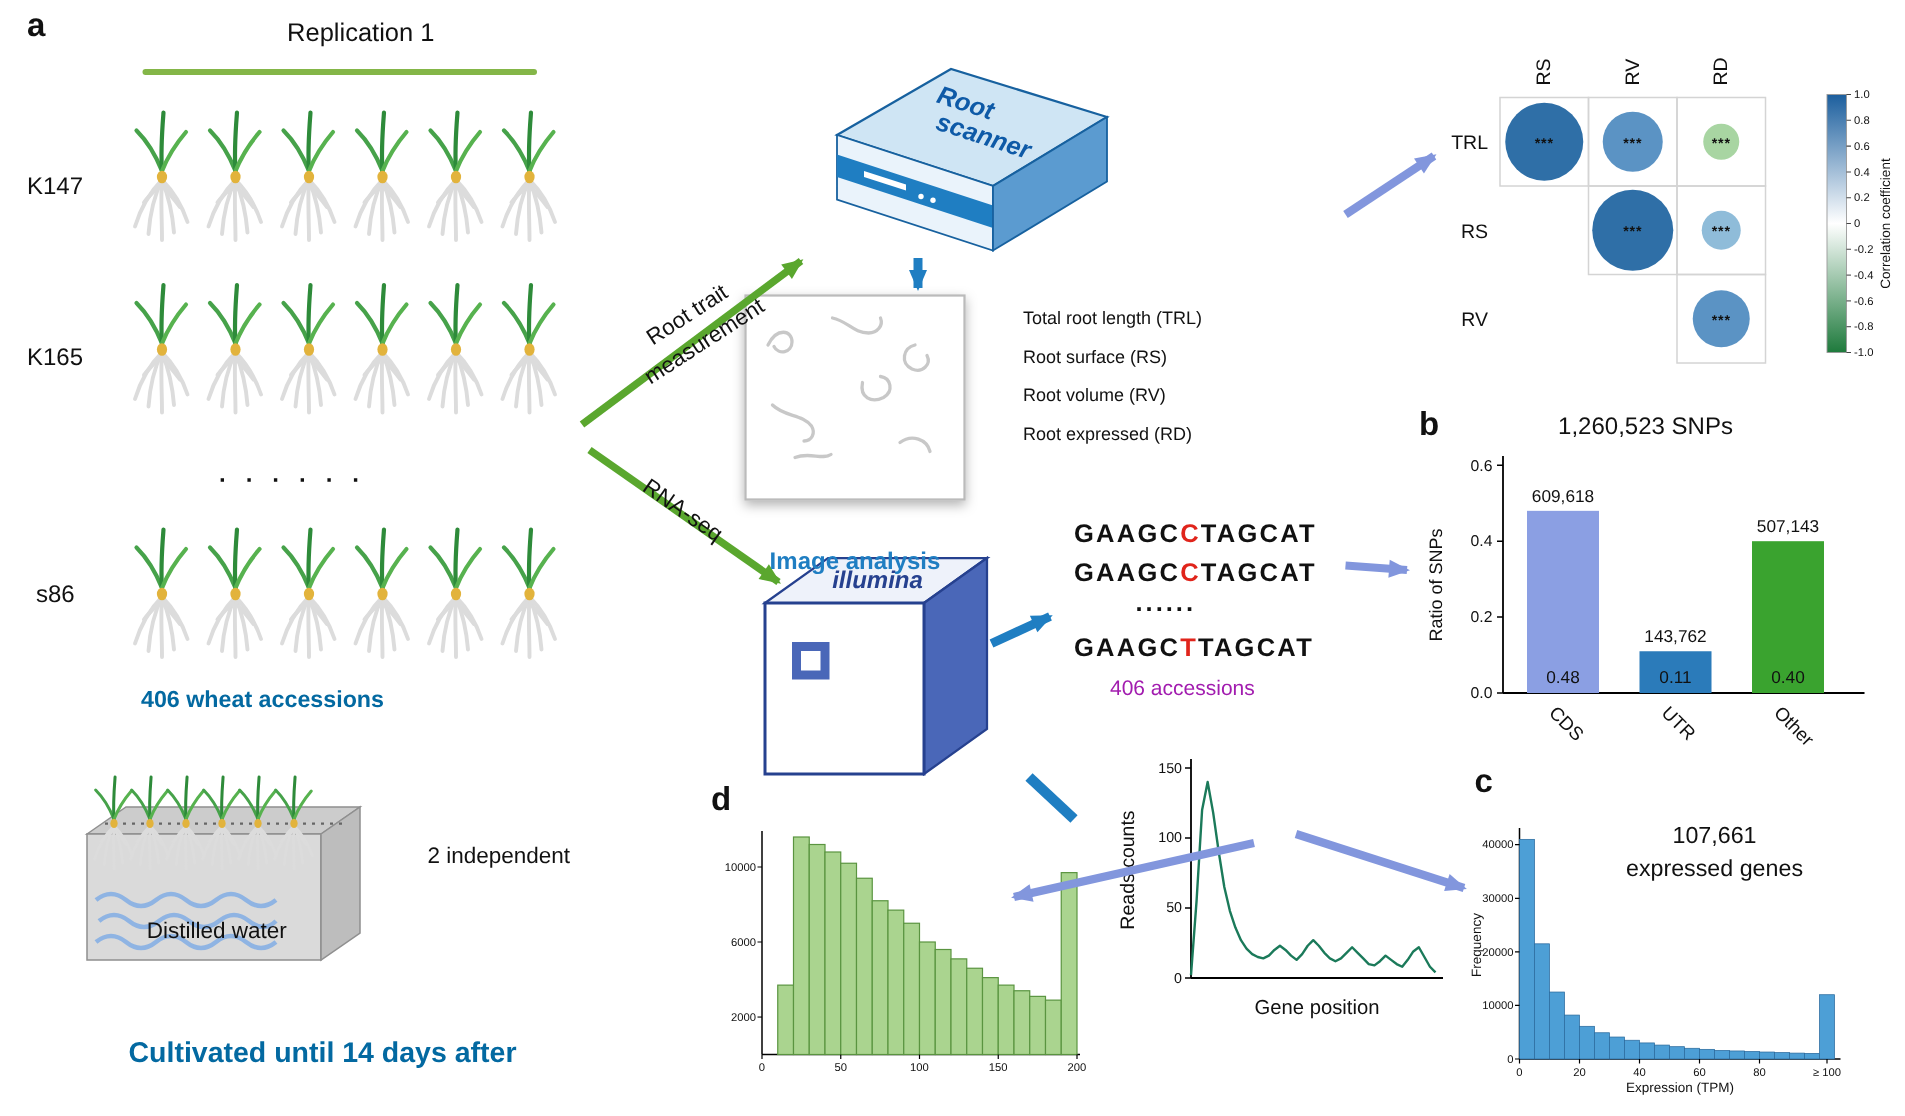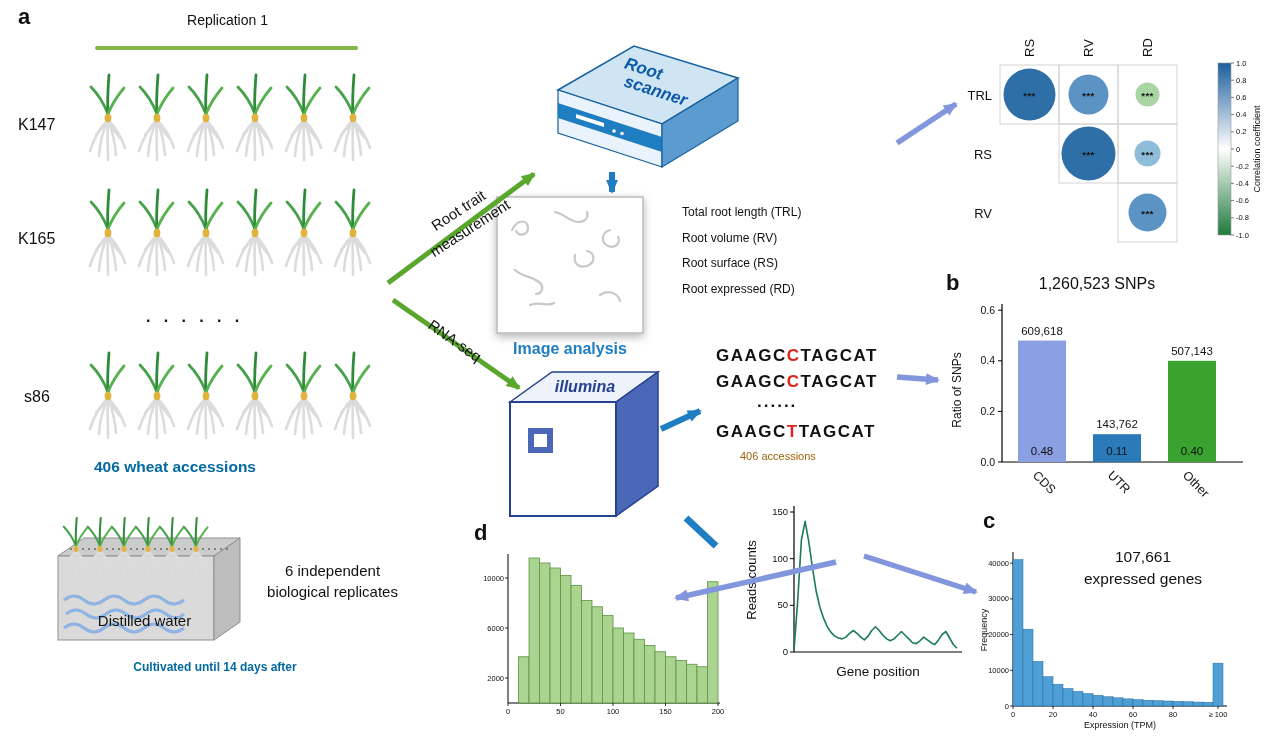--- a/index.html
+++ b/index.html
@@ -4,21 +4,21 @@
 <style>
   *{box-sizing:border-box;margin:0;padding:0;}
   body{background:#ffffff;}
   #stage{position:relative;width:1270px;height:744px;background:#fff;
          font-family:"Liberation Sans",sans-serif;color:#111;overflow:hidden;}
   .abs{position:absolute;}
   .panel-label{font-size:22px;font-weight:bold;z-index:6;}
   .row-label{font-size:16px;z-index:6;}
   .center{text-align:center;}
   .green-bold{color:#0369a1;font-weight:bold;}
-  .blue-bold{color:#1f7ec2;font-weight:bold;}
+  .blue-bold{color:#1f7ec2;font-weight:bold;margin-top:26px;}
   .seq{font-size:17px;letter-spacing:1.5px;color:#111;z-index:6;font-weight:bold;}
   .seq .hl{color:#e0241b;}
   .arrow-label{font-size:15px;line-height:21px;z-index:6;}
   .scanner-txt{font:italic bold 17px "Liberation Sans",sans-serif;fill:#0e5aa7;}
   .illumina-txt{font:italic bold 16px "Liberation Sans",sans-serif;fill:#26418f;}
   svg text{font-family:"Liberation Sans",sans-serif;fill:#111;}
   .layer1{z-index:1;} .layer2{z-index:2;} .layer3{z-index:3;} .txt{z-index:6;}
 </style>
 </head>
 <body>
@@ -333,60 +333,59 @@
     <line x1="897" y1="377" x2="938" y2="380" stroke="#8296dd" stroke-width="5.5" marker-end="url(#mp)"></line>
     <line x1="836" y1="562" x2="676" y2="598" stroke="#8296dd" stroke-width="5.5" marker-end="url(#mp)"></line>
     <line x1="864" y1="556" x2="976" y2="592" stroke="#8296dd" stroke-width="5.5" marker-end="url(#mp)"></line>
   </svg>
 
   <div class="abs panel-label" style="left:18px;top:4px">a</div>
   <div class="abs panel-label" style="left:946px;top:270px">b</div>
   <div class="abs panel-label" style="left:983px;top:508px">c</div>
   <div class="abs panel-label" style="left:474px;top:520px">d</div>
 
-  <div class="abs center txt" style="left:95px;top:12px;width:265px;font-size:14px">Replication 1</div>
+  <div class="abs center txt" style="left:108px;top:12px;width:265px;font-size:17px">Replication 1</div>
   <div class="abs txt" style="left:95px;top:46px;width:263px;height:4px;background:#84b648;border-radius:2px"></div>
 
   <div class="abs row-label" style="left:18px;top:116px">K147</div>
   <div class="abs row-label" style="left:18px;top:230px">K165</div>
   <div class="abs row-label" style="left:24px;top:388px">s86</div>
 
   <div class="abs txt" style="left:146px;top:312px;font-size:16px;font-weight:bold;letter-spacing:4px">· · · · · ·</div>
 
   <div class="abs center green-bold txt" style="left:30px;top:458px;width:290px;font-size:15.5px">406 wheat accessions</div>
 
   <div class="abs arrow-label center" style="left:384px;top:198px;width:160px;transform:rotate(-33deg)">
     <div>Root trait</div>
     <div>measurement</div>
   </div>
   <div class="abs arrow-label center" style="left:400px;top:330px;width:110px;transform:rotate(35deg)">RNA-seq</div>
 
   <div class="abs center blue-bold txt" style="left:497px;top:340px;width:146px;font-size:16px">Image analysis</div>
 
   <div class="abs txt" style="left:682px;top:200px;font-size:12px;line-height:25.5px">
     <div>Total root length (TRL)</div>
+    <div>Root surface (RS)</div>
     <div>Root volume (RV)</div>
-    <div>Root surface (RS)</div>
     <div>Root expressed (RD)</div>
   </div>
 
   <div class="abs seq" style="left:716px;top:346px">
     <span>GAAGC</span><span class="hl">C</span><span>TAGCAT</span>
   </div>
   <div class="abs seq" style="left:716px;top:372px">
     <span>GAAGC</span><span class="hl">C</span><span>TAGCAT</span>
   </div>
   <div class="abs seq" style="left:757px;top:392px;letter-spacing:2px">......</div>
   <div class="abs seq" style="left:716px;top:422px">
     <span>GAAGC</span><span class="hl">T</span><span>TAGCAT</span>
   </div>
-  <div class="abs txt" style="left:740px;top:450px;font-size:11px;color:#a16207">406 accessions</div>
+  <div class="abs txt" style="left:740px;top:450px;font-size:14px;color:#a21caf">406 accessions</div>
 
   <div class="abs center txt" style="left:240px;top:560px;width:185px;font-size:15px;line-height:21px">
-    <div>6 independent</div>
-    <div>biological replicates</div>
+    <div>2 independent</div>
   </div>
   <div class="abs center txt" style="left:52px;top:612px;width:185px;font-size:15px">Distilled water</div>
-  <div class="abs center green-bold txt" style="left:15px;top:656px;width:400px;font-size:12px;line-height:22px">
+  <div class="abs center green-bold txt" style="left:15px;top:692px;width:400px;font-size:19px;line-height:22px">
     <div>Cultivated until 14 days after</div>
   </div>
 
 </div>
 
 </body></html>

